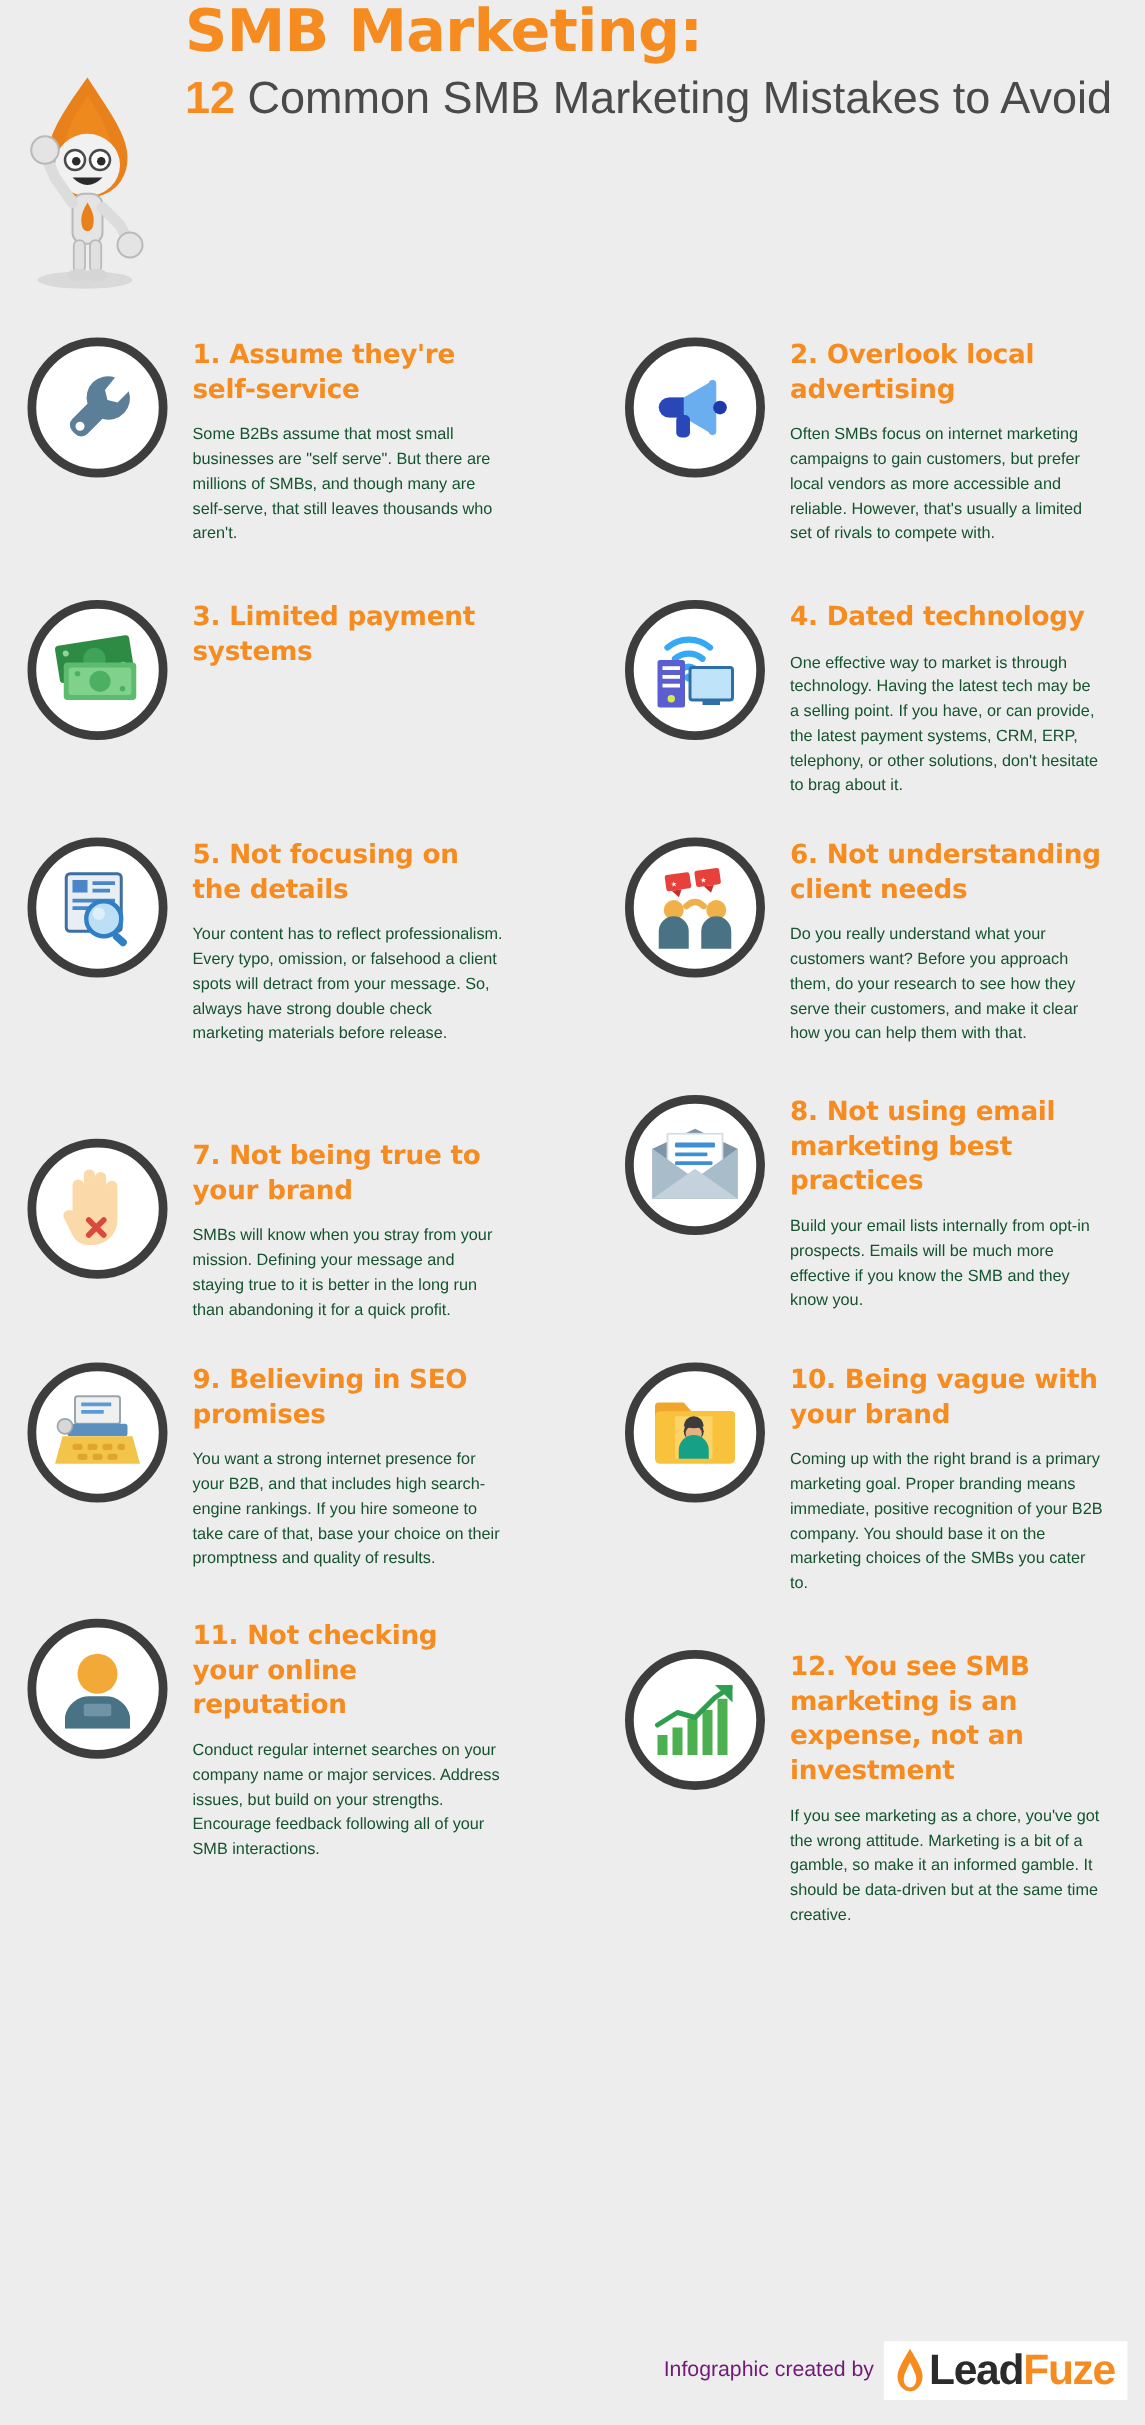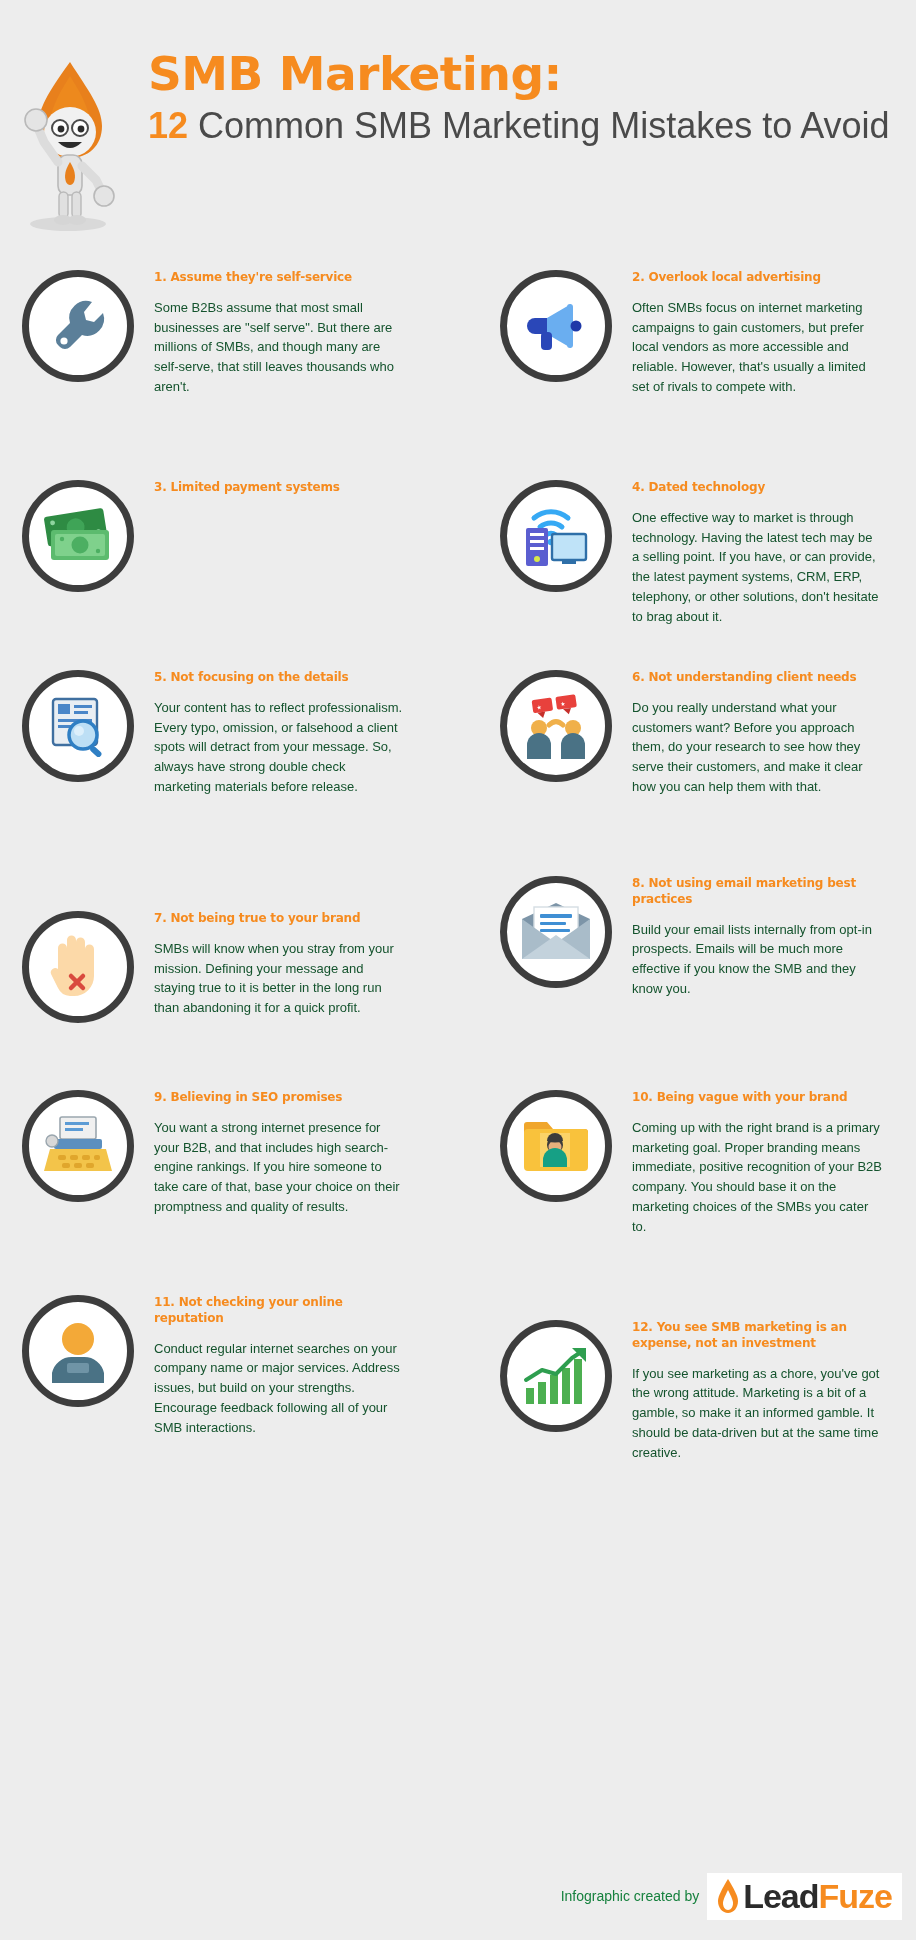--- a/index.html
+++ b/index.html
@@ -13,21 +13,20 @@
     width: 916px;
     height: 1940px;
     background: #ededed;
     overflow: hidden;
   }
 
   
   .header {
     position: relative;
     height: 250px;
-    padding-top: 48px;
   }
   .mascot {
     position: absolute;
     left: 8px;
     top: 58px;
     width: 120px;
     height: 175px;
   }
   .title-block {
     margin-left: 148px;
@@ -75,21 +74,21 @@
     justify-content: center;
     overflow: hidden;
   }
   .circle svg { display: block; }
 
   .body-col {
     margin-left: 132px;
     width: 250px;
   }
   .item-title {
-    font-size: 12px;
+    font-size: 21px;
     font-weight: bold;
     color: #f68b1f;
     line-height: 1.32;
     font-family: "DejaVu Sans", sans-serif;
     letter-spacing: -0.2px;
   }
   .item-text {
     font-size: 13px;
     color: #14532d;
     line-height: 1.52;
@@ -103,22 +102,22 @@
     left: 0;
     right: 0;
     bottom: 8px;
     height: 72px;
     display: flex;
     align-items: center;
     justify-content: flex-end;
     padding-right: 14px;
   }
   .footer-text {
-    font-size: 14px;
-    color: #15803d;
+    font-size: 17px;
+    color: #701a75;
     margin-right: 8px;
     font-family: "Liberation Sans", sans-serif;
   }
   .logo-box {
     background: #ffffff;
     padding: 4px 10px 4px 6px;
     display: flex;
     align-items: center;
   }
   .logo-word {

